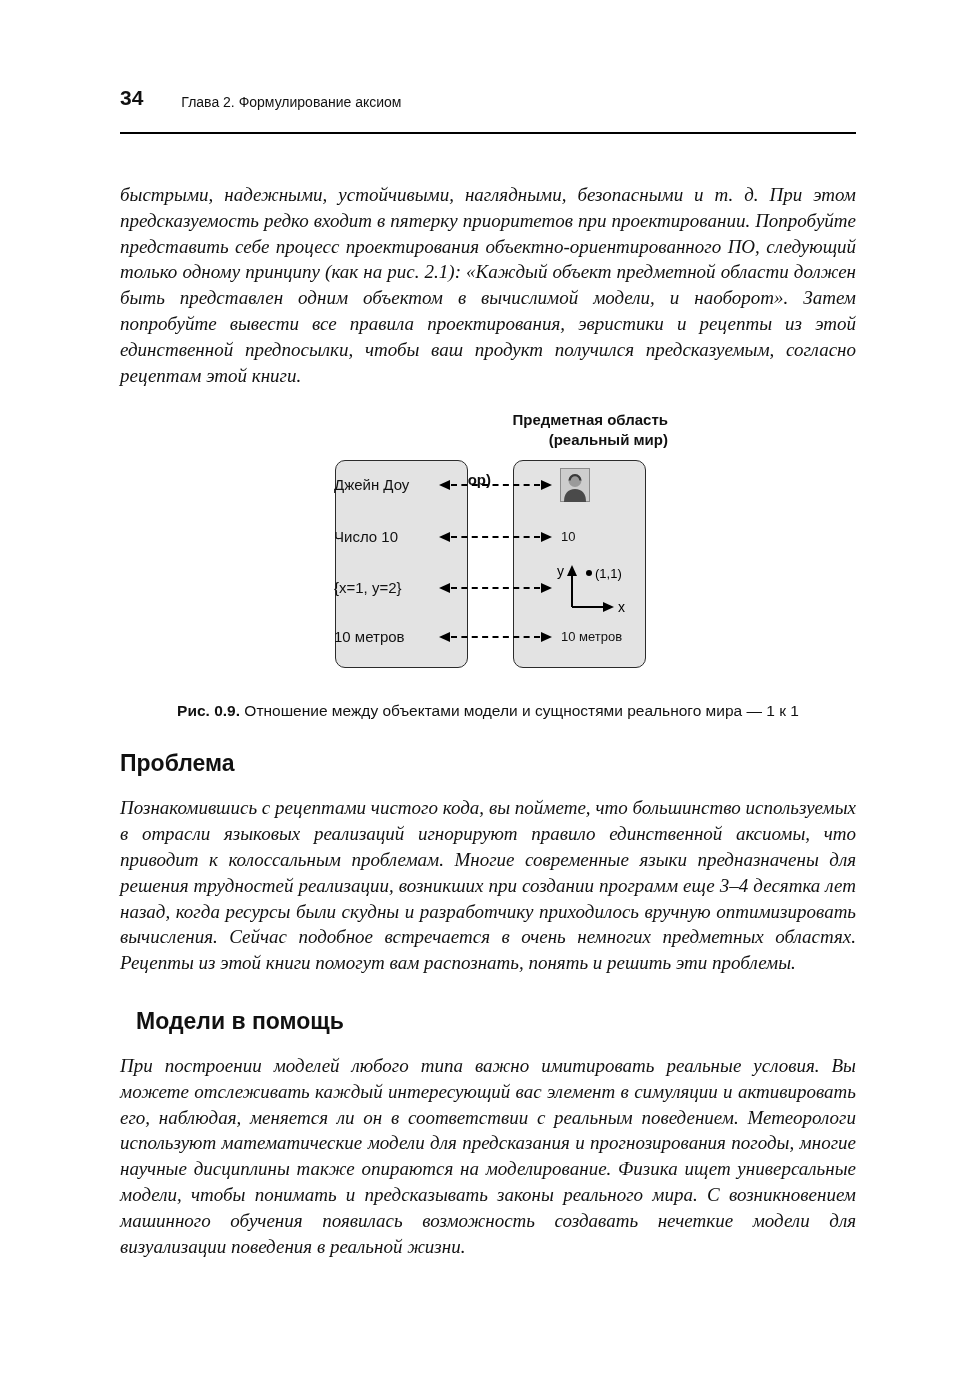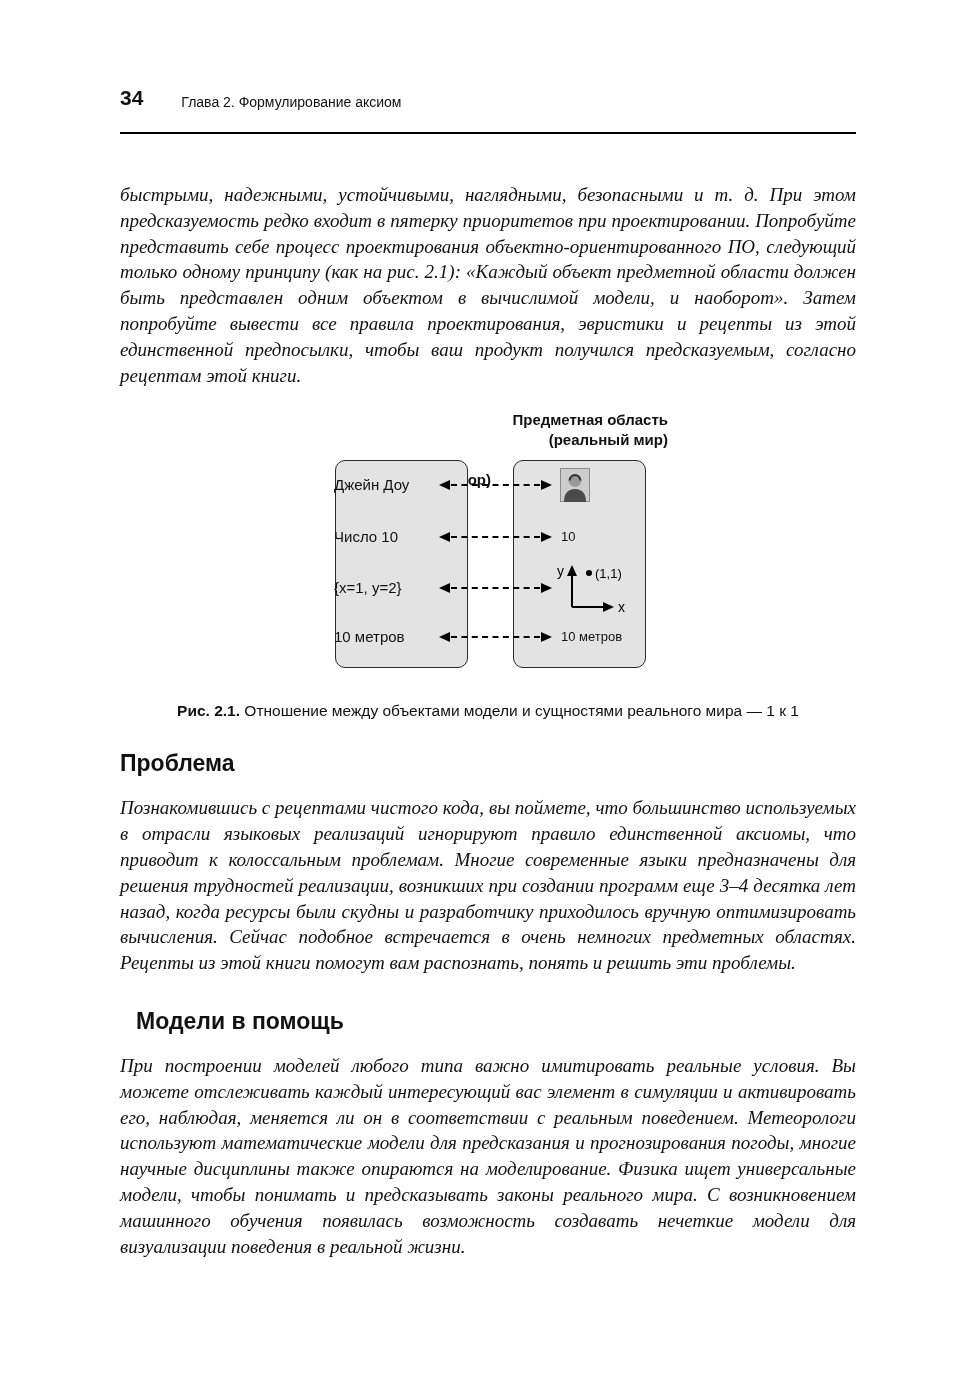--- a/index.html
+++ b/index.html
@@ -184,21 +184,21 @@
       </span>
 
       <div class="l-text" style="top:217px">10 метров</div>
       <span class="arr arr-l" style="top:222px"></span>
       <span class="dash" style="top:226px"></span>
       <span class="arr arr-r" style="top:222px"></span>
       <div class="r-text" style="top:217px">10 метров</div>
     </div>
 
     <div class="fig-caption">
-      <span class="cap-label">Рис. 2.1.</span><span> Отношение между объектами модели и сущностями реального мира — 1 к 1</span>
+      <span class="cap-label">Рис. 0.9.</span><span> Отношение между объектами модели и сущностями реального мира — 1 к 1</span>
     </div>
 
     <h2 class="section-heading h-problem">Проблема</h2>
     <p class="para after-heading">Познакомившись с рецептами чистого кода, вы поймете, что большинство используемых в отрасли языковых реализаций игнорируют правило единственной аксиомы, что приводит к колоссальным проблемам. Многие современные языки предназначены для решения трудностей реализации, возникших при создании программ еще 3–4 десятка лет назад, когда ресурсы были скудны и разработчику приходилось вручную оптимизировать вычисления. Сейчас подобное встречается в очень немногих предметных областях. Рецепты из этой книги помогут вам распознать, понять и решить эти проблемы.</p>
 
     <h2 class="section-heading h-models">Модели в помощь</h2>
     <p class="para after-heading">При построении моделей любого типа важно имитировать реальные условия. Вы можете отслеживать каждый интересующий вас элемент в симуляции и активировать его, наблюдая, меняется ли он в соответствии с реальным поведением. Метеорологи используют математические модели для предсказания и прогнозирования погоды, многие научные дисциплины также опираются на моделирование. Физика ищет универсальные модели, чтобы понимать и предсказывать законы реального мира. С возникновением машинного обучения появилась возможность создавать нечеткие модели для визуализации поведения в реальной жизни.</p>
 
   </div>
 </div>

